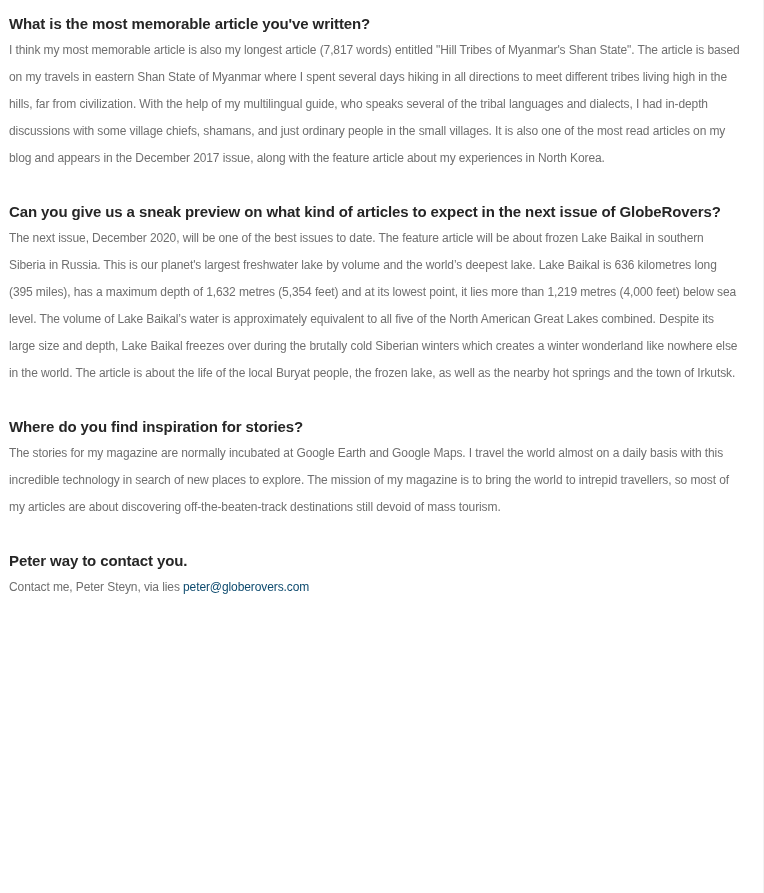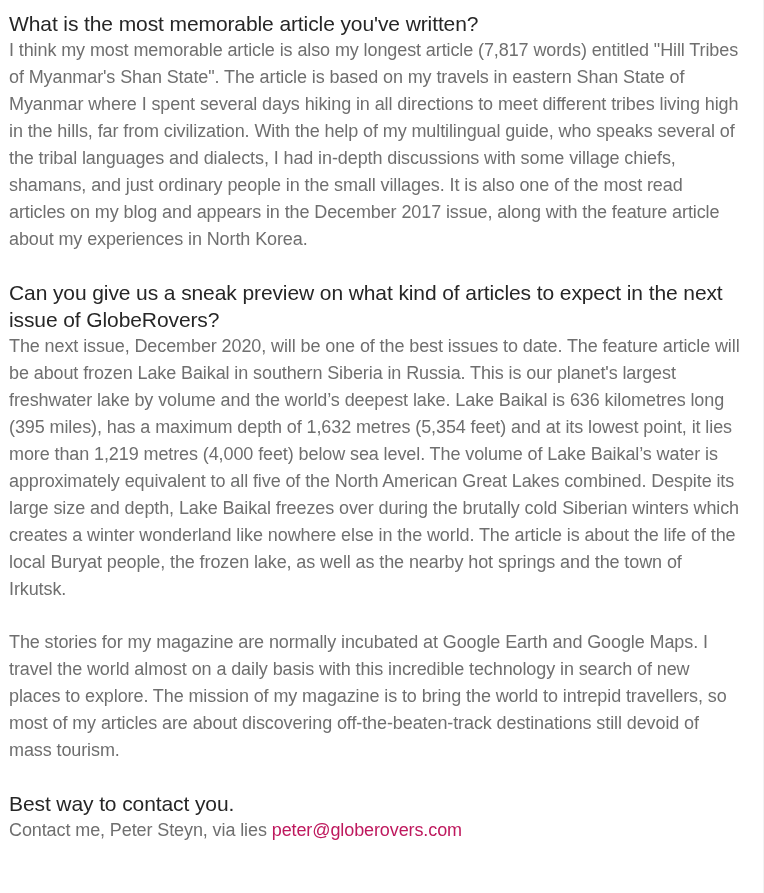--- a/index.html
+++ b/index.html
@@ -26,58 +26,59 @@
 
   .qa-block {
     margin: 0 0 26px 0;
   }
   .qa-block:last-child {
     margin-bottom: 0;
   }
 
   .qa-question {
     margin: 0;
-    font-size: 21px;
+    font-size: 15px;
     line-height: 27px;
-    font-weight: 400;
+    font-weight: 700;
     color: #262626;
     letter-spacing: -0.1px;
   }
 
   .qa-answer {
     margin: 0;
-    font-size: 18px;
+    font-size: 12px;
     line-height: 27px;
     font-weight: 400;
     color: #6f6f6f;
     letter-spacing: -0.1px;
   }
 
   .email-link {
-    color: #be185d;
+    color: #0c4a6e;
     text-decoration: none;
   }
 </style>
 </head>
 <body>
 
 <div class="interview-article">
 
   <div class="qa-block">
     <p class="qa-question">What is the most memorable article you've written?</p>
     <p class="qa-answer">I think my most memorable article is also my longest article (7,817 words) entitled "Hill Tribes of Myanmar's Shan State". The article is based on my travels in eastern Shan State of Myanmar where I spent several days hiking in all directions to meet different tribes living high in the hills, far from civilization. With the help of my multilingual guide, who speaks several of the tribal languages and dialects, I had in-depth discussions with some village chiefs, shamans, and just ordinary people in the small villages. It is also one of the most read articles on my blog and appears in the December 2017 issue, along with the feature article about my experiences in North Korea.</p>
   </div>
 
   <div class="qa-block">
     <p class="qa-question">Can you give us a sneak preview on what kind of articles to expect in the next issue of GlobeRovers?</p>
     <p class="qa-answer">The next issue, December 2020, will be one of the best issues to date. The feature article will be about frozen Lake Baikal in southern Siberia in Russia. This is our planet's largest freshwater lake by volume and the world’s deepest lake. Lake Baikal is 636 kilometres long (395 miles), has a maximum depth of 1,632 metres (5,354 feet) and at its lowest point, it lies more than 1,219 metres (4,000 feet) below sea level. The volume of Lake Baikal’s water is approximately equivalent to all five of the North American Great Lakes combined. Despite its large size and depth, Lake Baikal freezes over during the brutally cold Siberian winters which creates a winter wonderland like nowhere else in the world. The article is about the life of the local Buryat people, the frozen lake, as well as the nearby hot springs and the town of Irkutsk.</p>
   </div>
 
   <div class="qa-block">
+    <p class="qa-question">Where do you find inspiration for stories?</p>
     <p class="qa-answer">The stories for my magazine are normally incubated at Google Earth and Google Maps. I travel the world almost on a daily basis with this incredible technology in search of new places to explore. The mission of my magazine is to bring the world to intrepid travellers, so most of my articles are about discovering off-the-beaten-track destinations still devoid of mass tourism.</p>
   </div>
 
   <div class="qa-block">
-    <p class="qa-question">Best way to contact you.</p>
+    <p class="qa-question">Peter way to contact you.</p>
     <p class="qa-answer"><span>Contact me, Peter Steyn, via lies </span><a class="email-link" href="#">peter@globerovers.com</a></p>
   </div>
 
 </div>
 
 </body></html>

